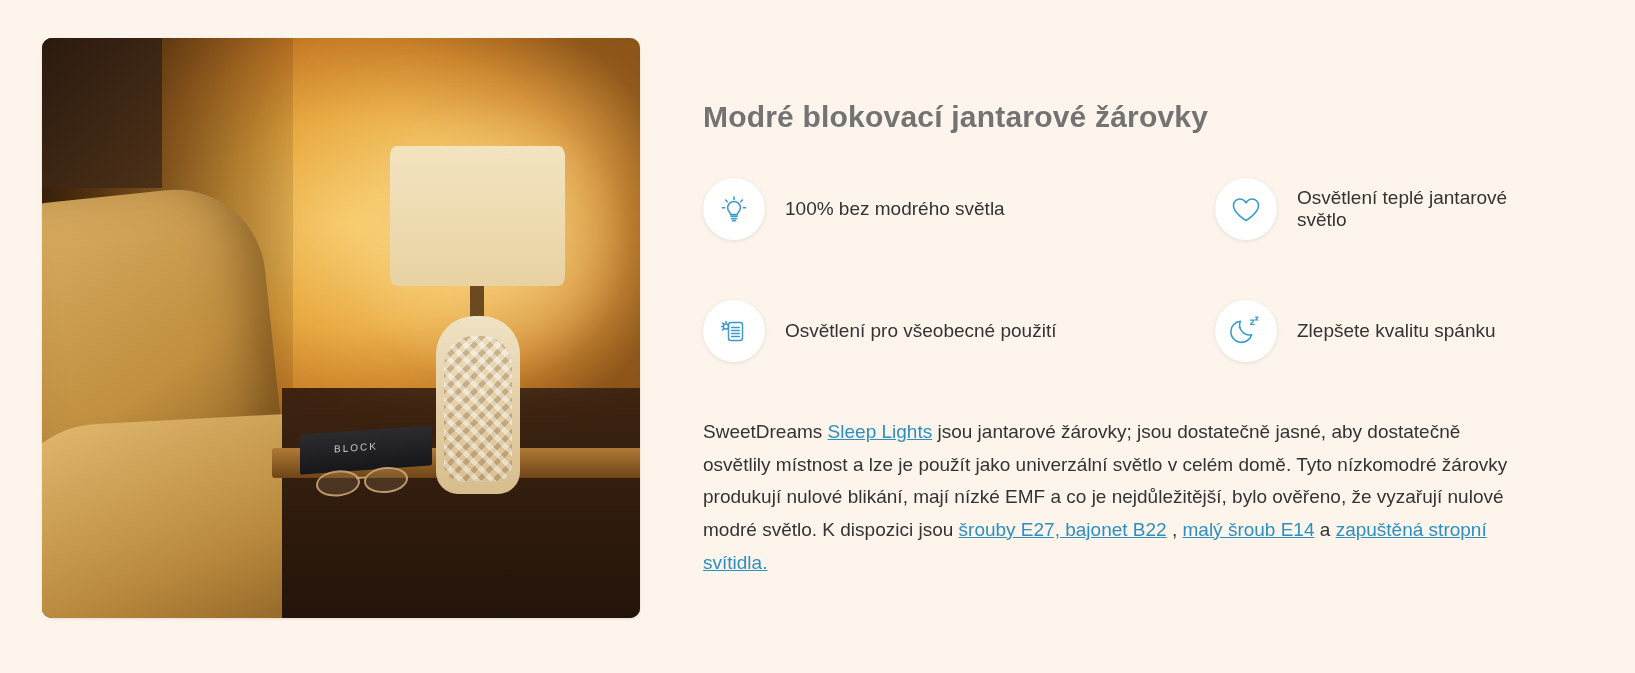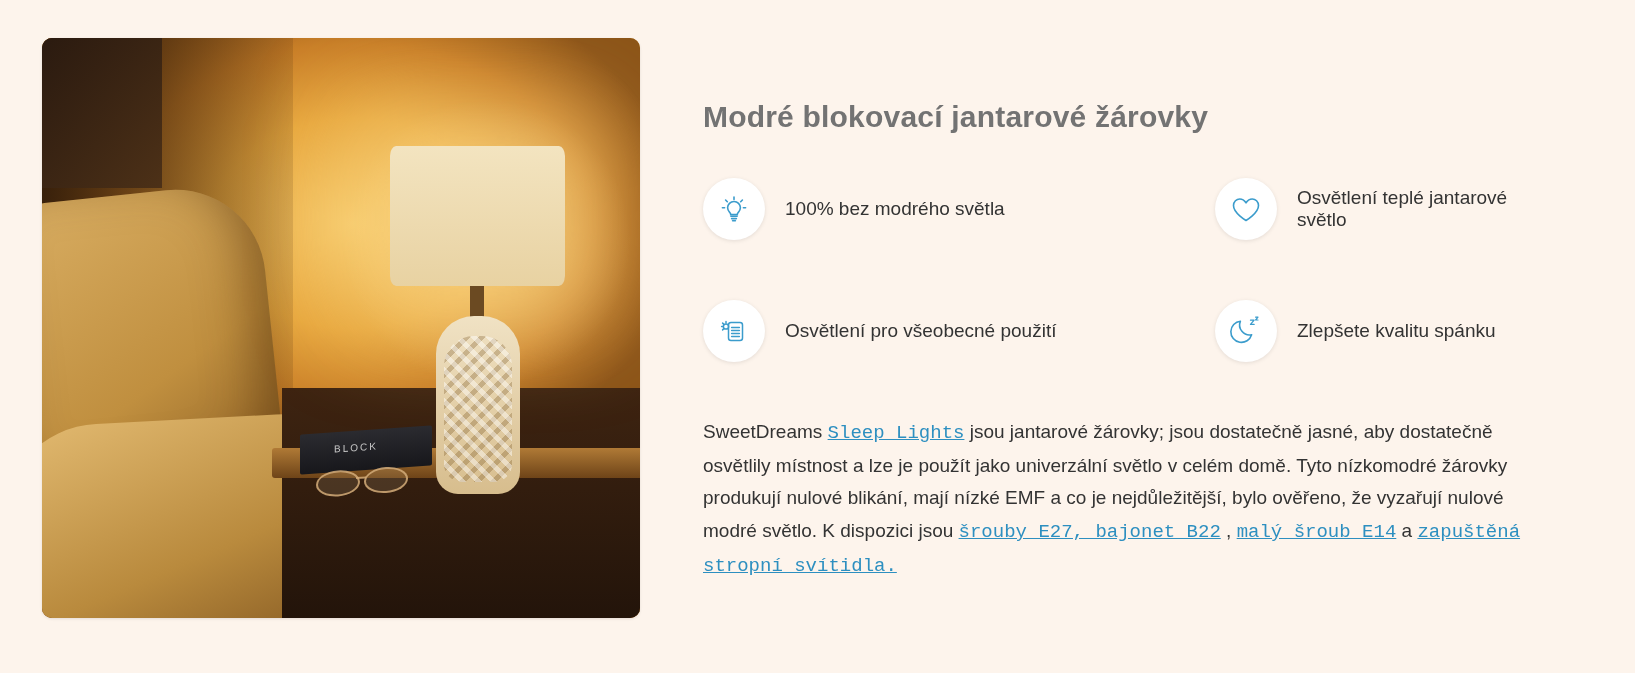--- a/index.html
+++ b/index.html
@@ -191,21 +191,20 @@
   }
   .body-text {
     font-size: 19px;
     line-height: 1.72;
     color: #333333;
     max-width: 820px;
   }
   .body-text a {
     color: #2d8fc0;
     text-decoration: underline;
-    font-family: Liberation Mono, monospace;
   }
 </style>
 </head>
 <body>
 
 <div class="page">
 
   <div class="photo-wrap">
     <div class="photo">
       <div class="wall-shadow"></div>

